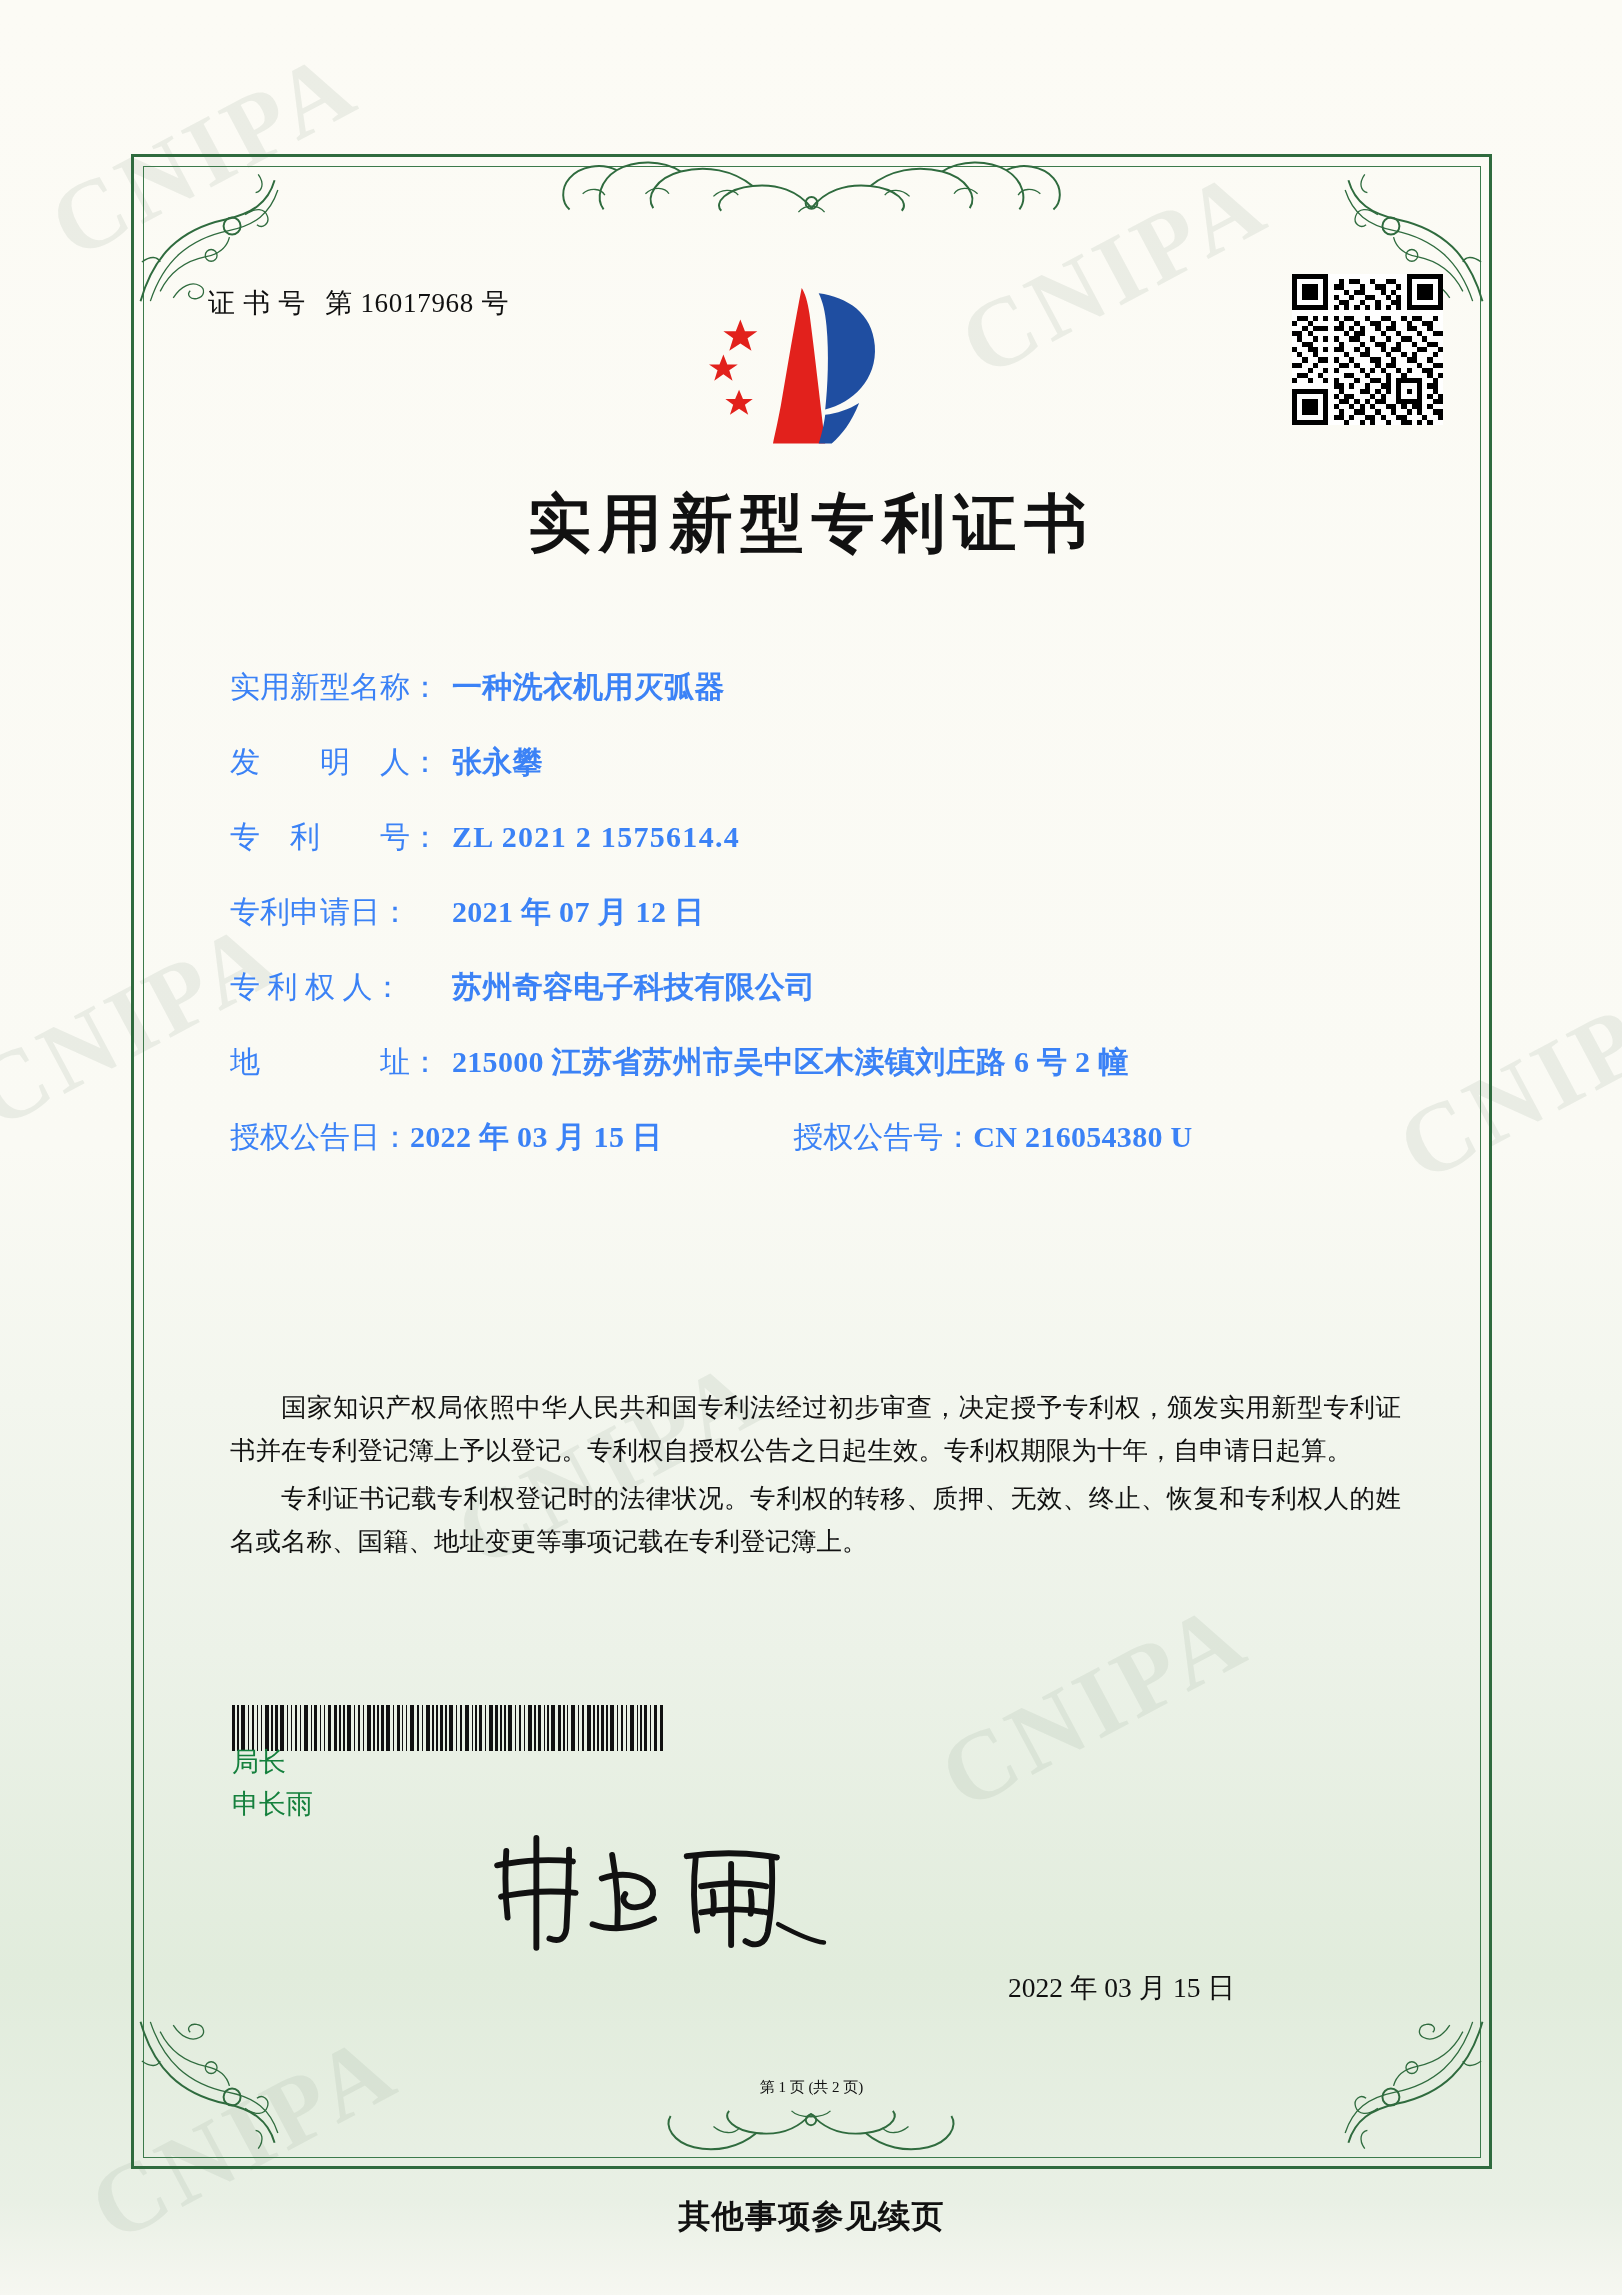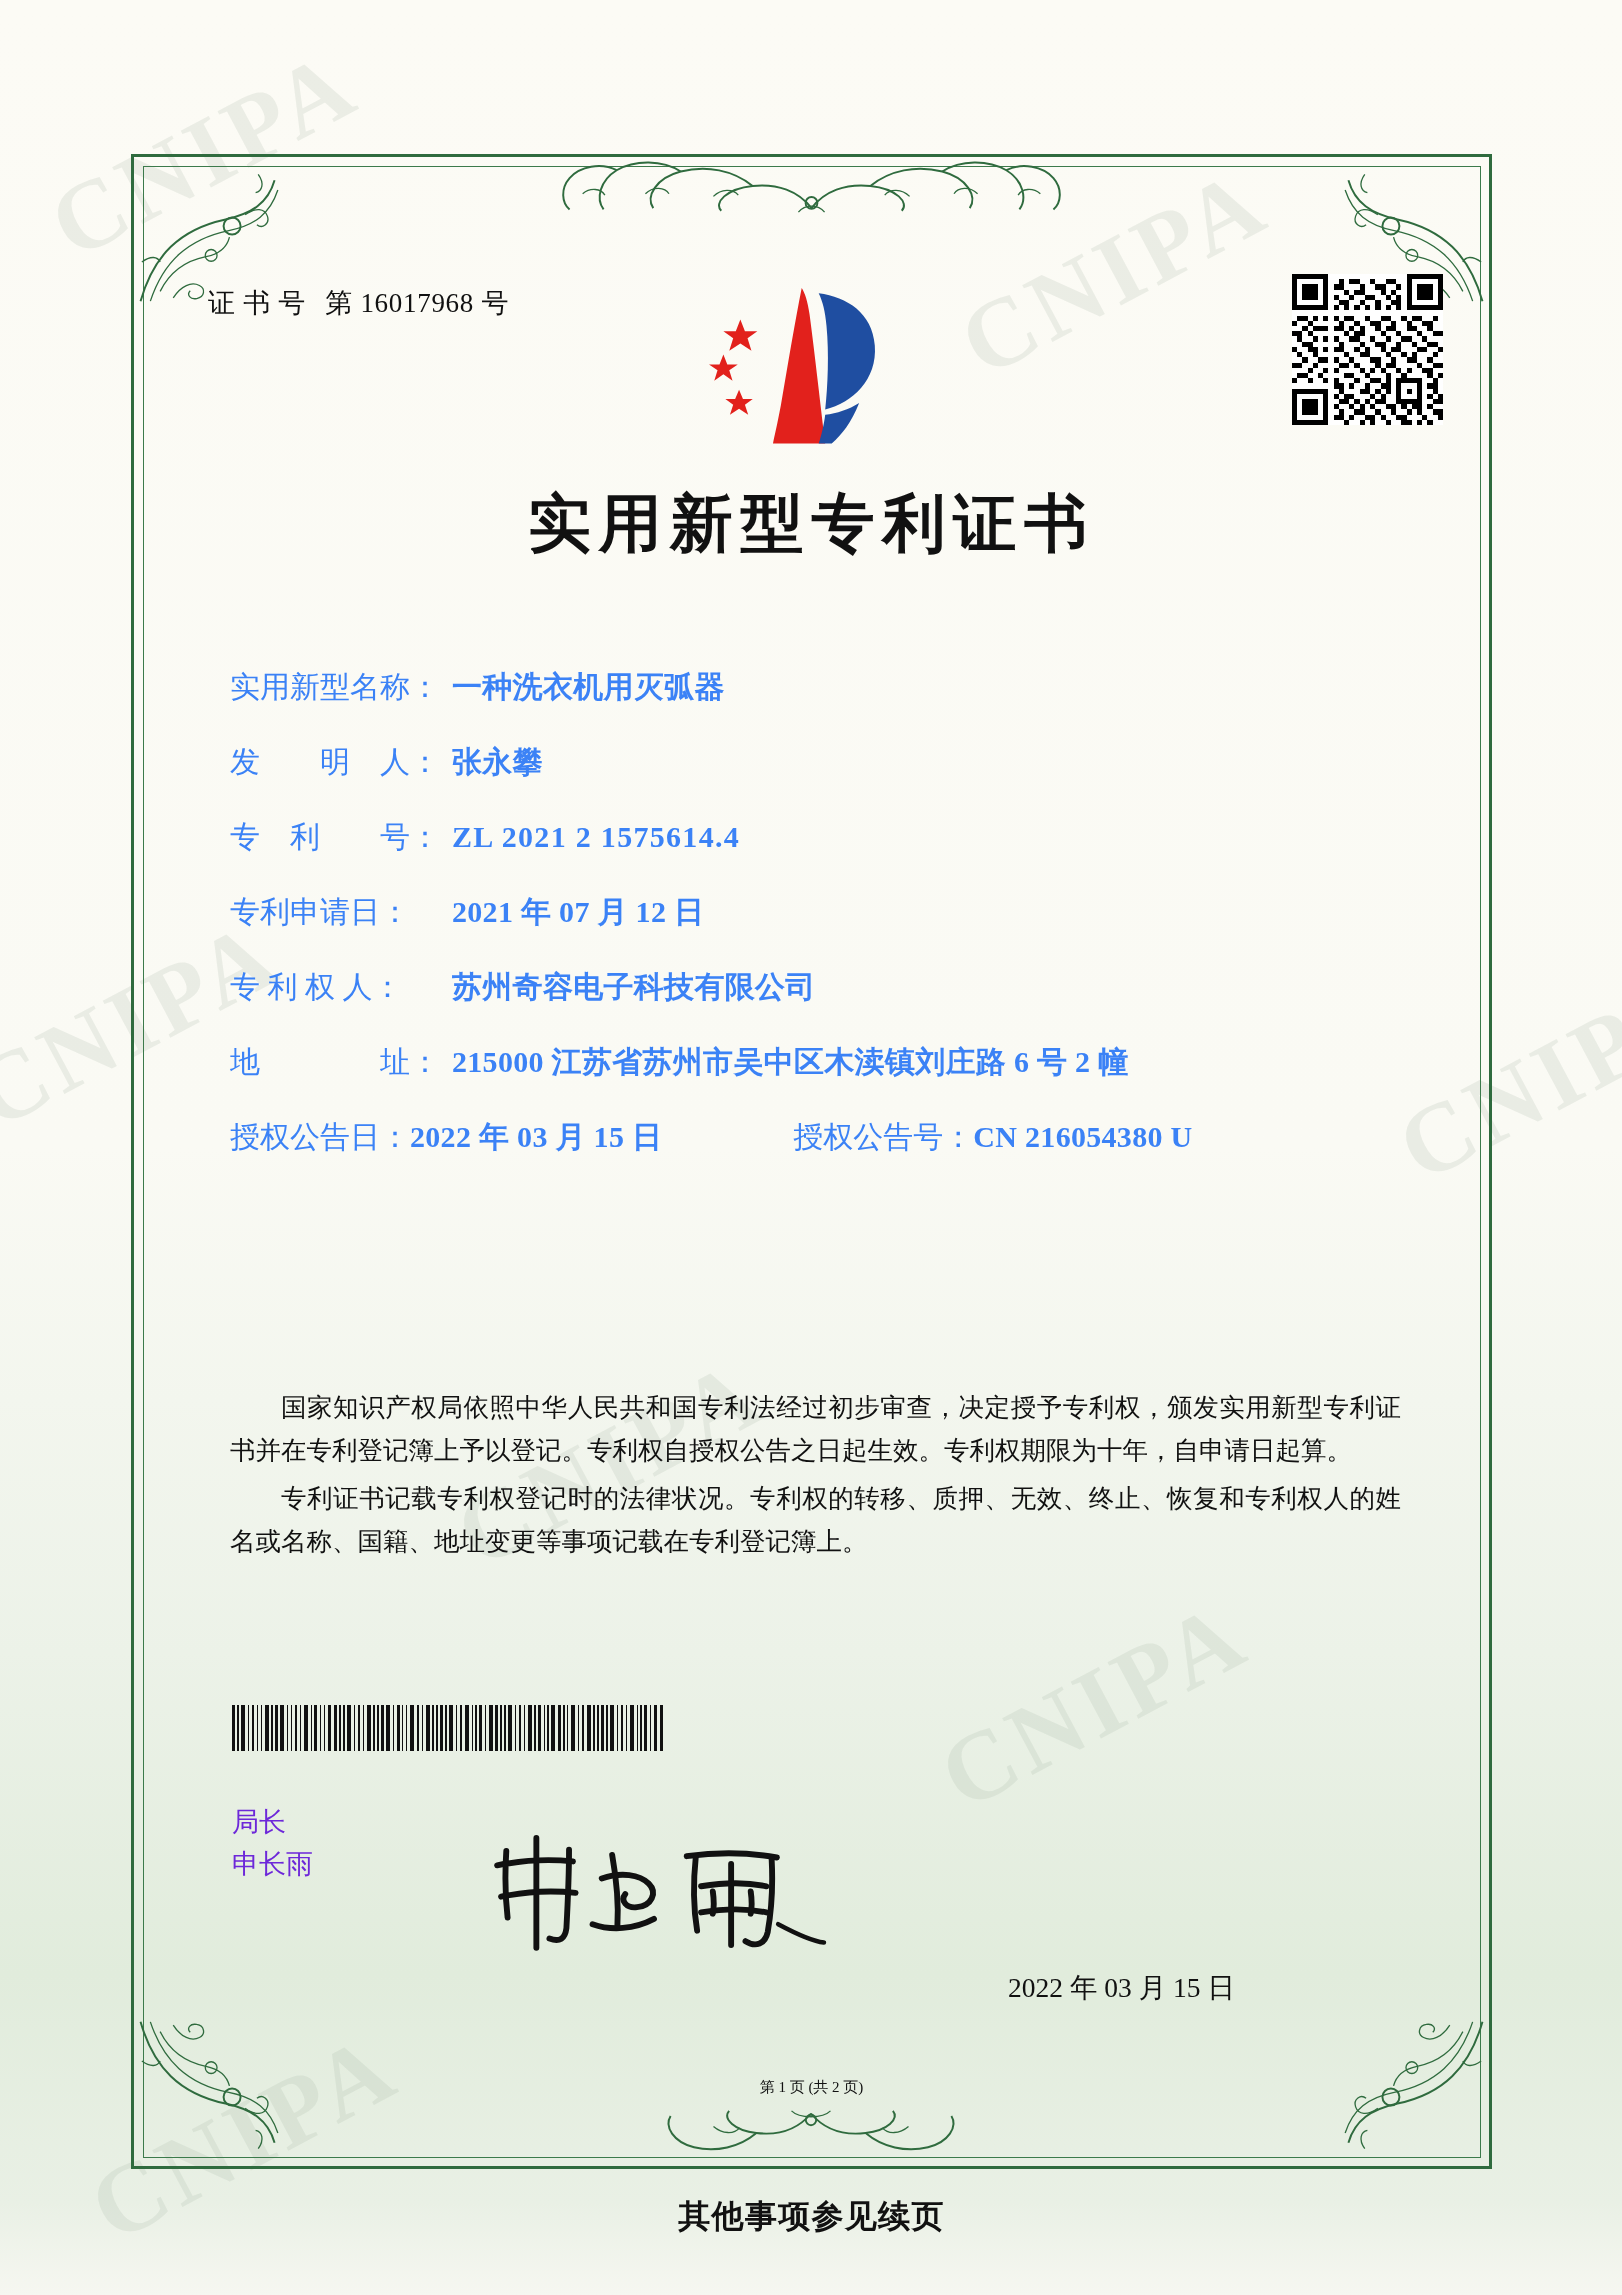--- a/index.html
+++ b/index.html
@@ -215,24 +215,24 @@
     top: 1705px;
     width: 432px;
     height: 46px;
   }
   .barcode svg { width: 100%; height: 100%; display: block; }
 
   
   .sig-label {
     position: absolute;
     left: 232px;
-    top: 1802px;
+    top: 1742px;
     font-size: 27px;
     line-height: 1.55;
-    color: #6d28d9;
+    color: #15803d;
   }
   .signature {
     position: absolute;
     left: 471px;
     top: 1826px;
     width: 366px;
     height: 131px;
     color: #111;
   }
   .signature svg { width: 100%; height: 100%; display: block; }

